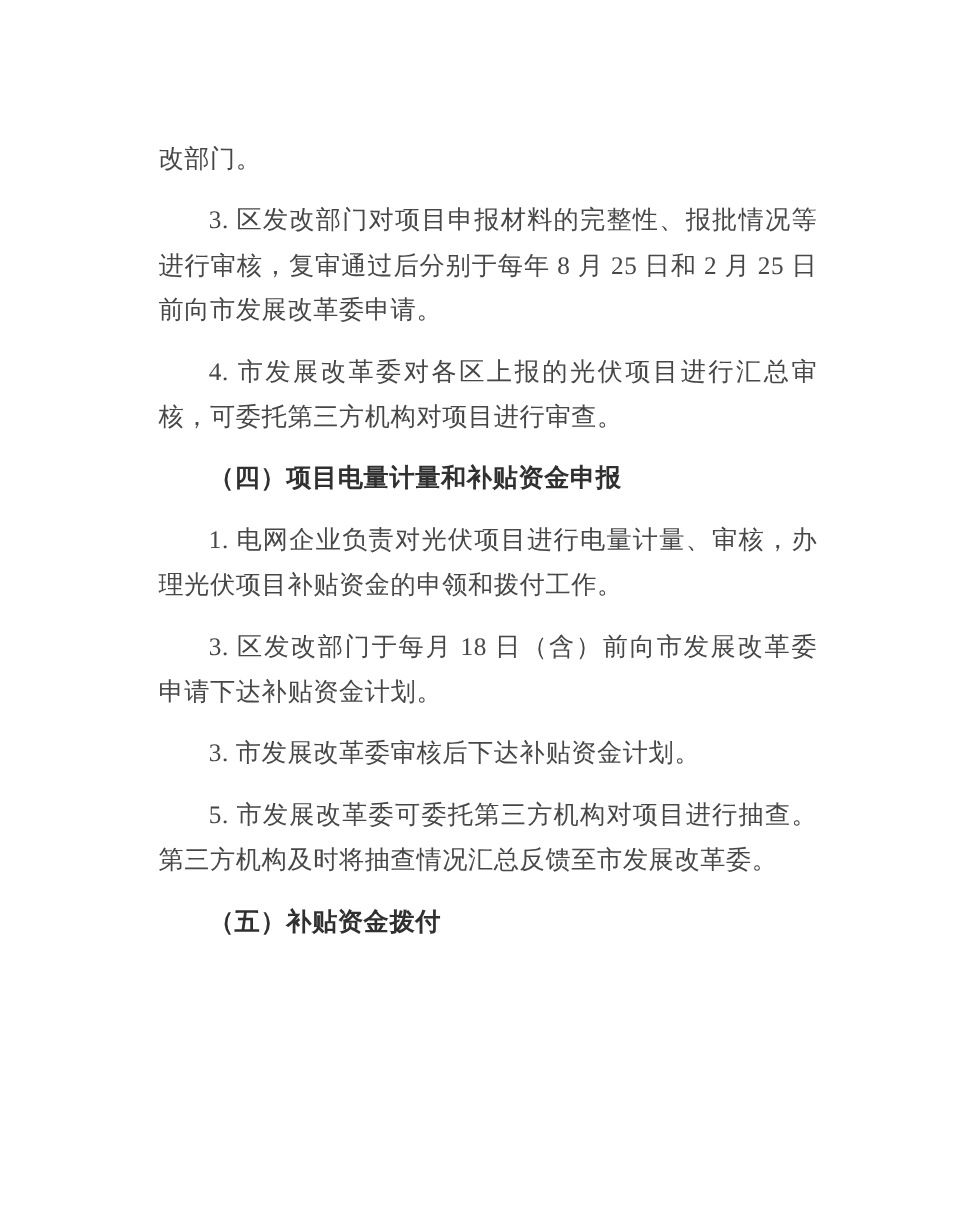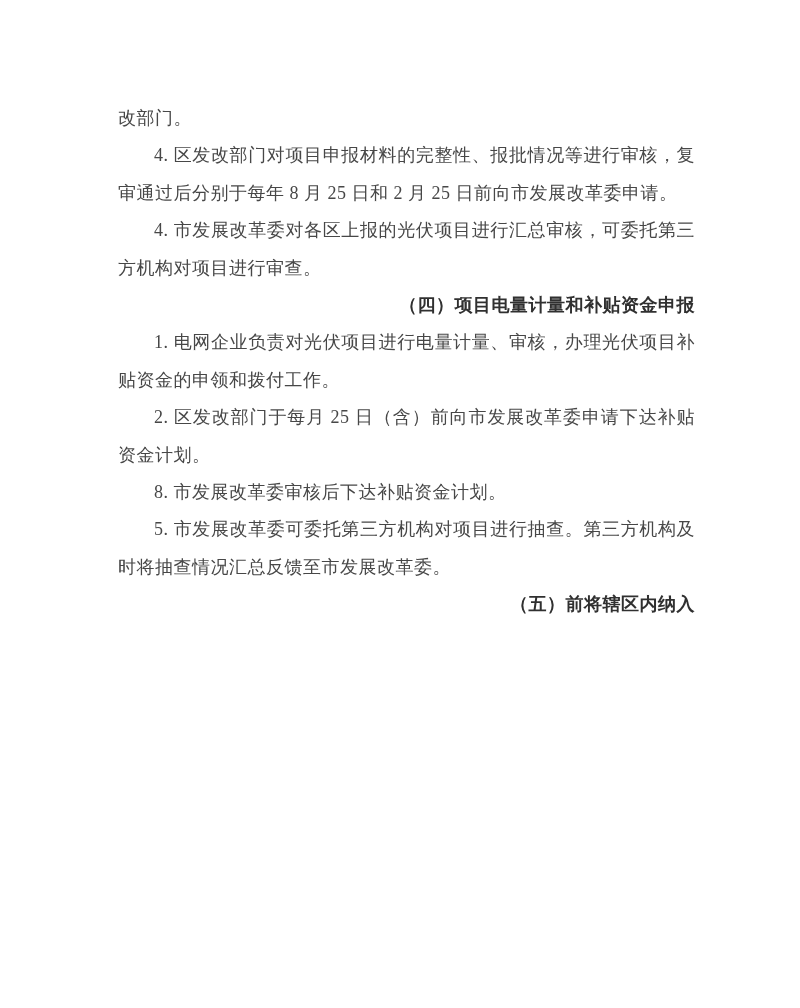--- a/index.html
+++ b/index.html
@@ -10,48 +10,48 @@
   .page {
     position: relative;
     width: 800px;
     height: 1008px;
     background: #ffffff;
     box-sizing: border-box;
     padding: 100px 105px 0 118px;
     overflow: hidden;
   }
   .doc-text p {
-    margin: 0;
+    margin: 14px;
     font-family: "Liberation Serif", "DejaVu Serif", serif;
-    font-size: 18px;
+    font-size: 21px;
     line-height: 37.4px;
     letter-spacing: 0.5px;
     color: #474747;
     text-align: justify;
     text-justify: inter-ideograph;
   }
   .doc-text p.indent {
     text-indent: 2em;
   }
   .doc-text p.heading {
     font-family: "Liberation Sans", "DejaVu Sans", sans-serif;
     font-weight: 700;
     color: #303030;
     text-indent: 2em;
-    text-align: right;
+    text-align: left;
   }
 </style>
 </head>
 <body>
 
 <div class="page">
   <div class="doc-text">
     <p>改部门。</p>
-    <p class="indent">4. 区发改部门对项目申报材料的完整性、报批情况等进行审核，复审通过后分别于每年 8 月 25 日和 2 月 25 日前向市发展改革委申请。</p>
+    <p class="indent">3. 区发改部门对项目申报材料的完整性、报批情况等进行审核，复审通过后分别于每年 8 月 25 日和 2 月 25 日前向市发展改革委申请。</p>
     <p class="indent">4. 市发展改革委对各区上报的光伏项目进行汇总审核，可委托第三方机构对项目进行审查。</p>
     <p class="heading">（四）项目电量计量和补贴资金申报</p>
     <p class="indent">1. 电网企业负责对光伏项目进行电量计量、审核，办理光伏项目补贴资金的申领和拨付工作。</p>
-    <p class="indent">2. 区发改部门于每月 25 日（含）前向市发展改革委申请下达补贴资金计划。</p>
-    <p class="indent">8. 市发展改革委审核后下达补贴资金计划。</p>
+    <p class="indent">3. 区发改部门于每月 18 日（含）前向市发展改革委申请下达补贴资金计划。</p>
+    <p class="indent">3. 市发展改革委审核后下达补贴资金计划。</p>
     <p class="indent">5. 市发展改革委可委托第三方机构对项目进行抽查。第三方机构及时将抽查情况汇总反馈至市发展改革委。</p>
-    <p class="heading">（五）前将辖区内纳入</p>
+    <p class="heading">（五）补贴资金拨付</p>
   </div>
 </div>
 
 </body></html>

